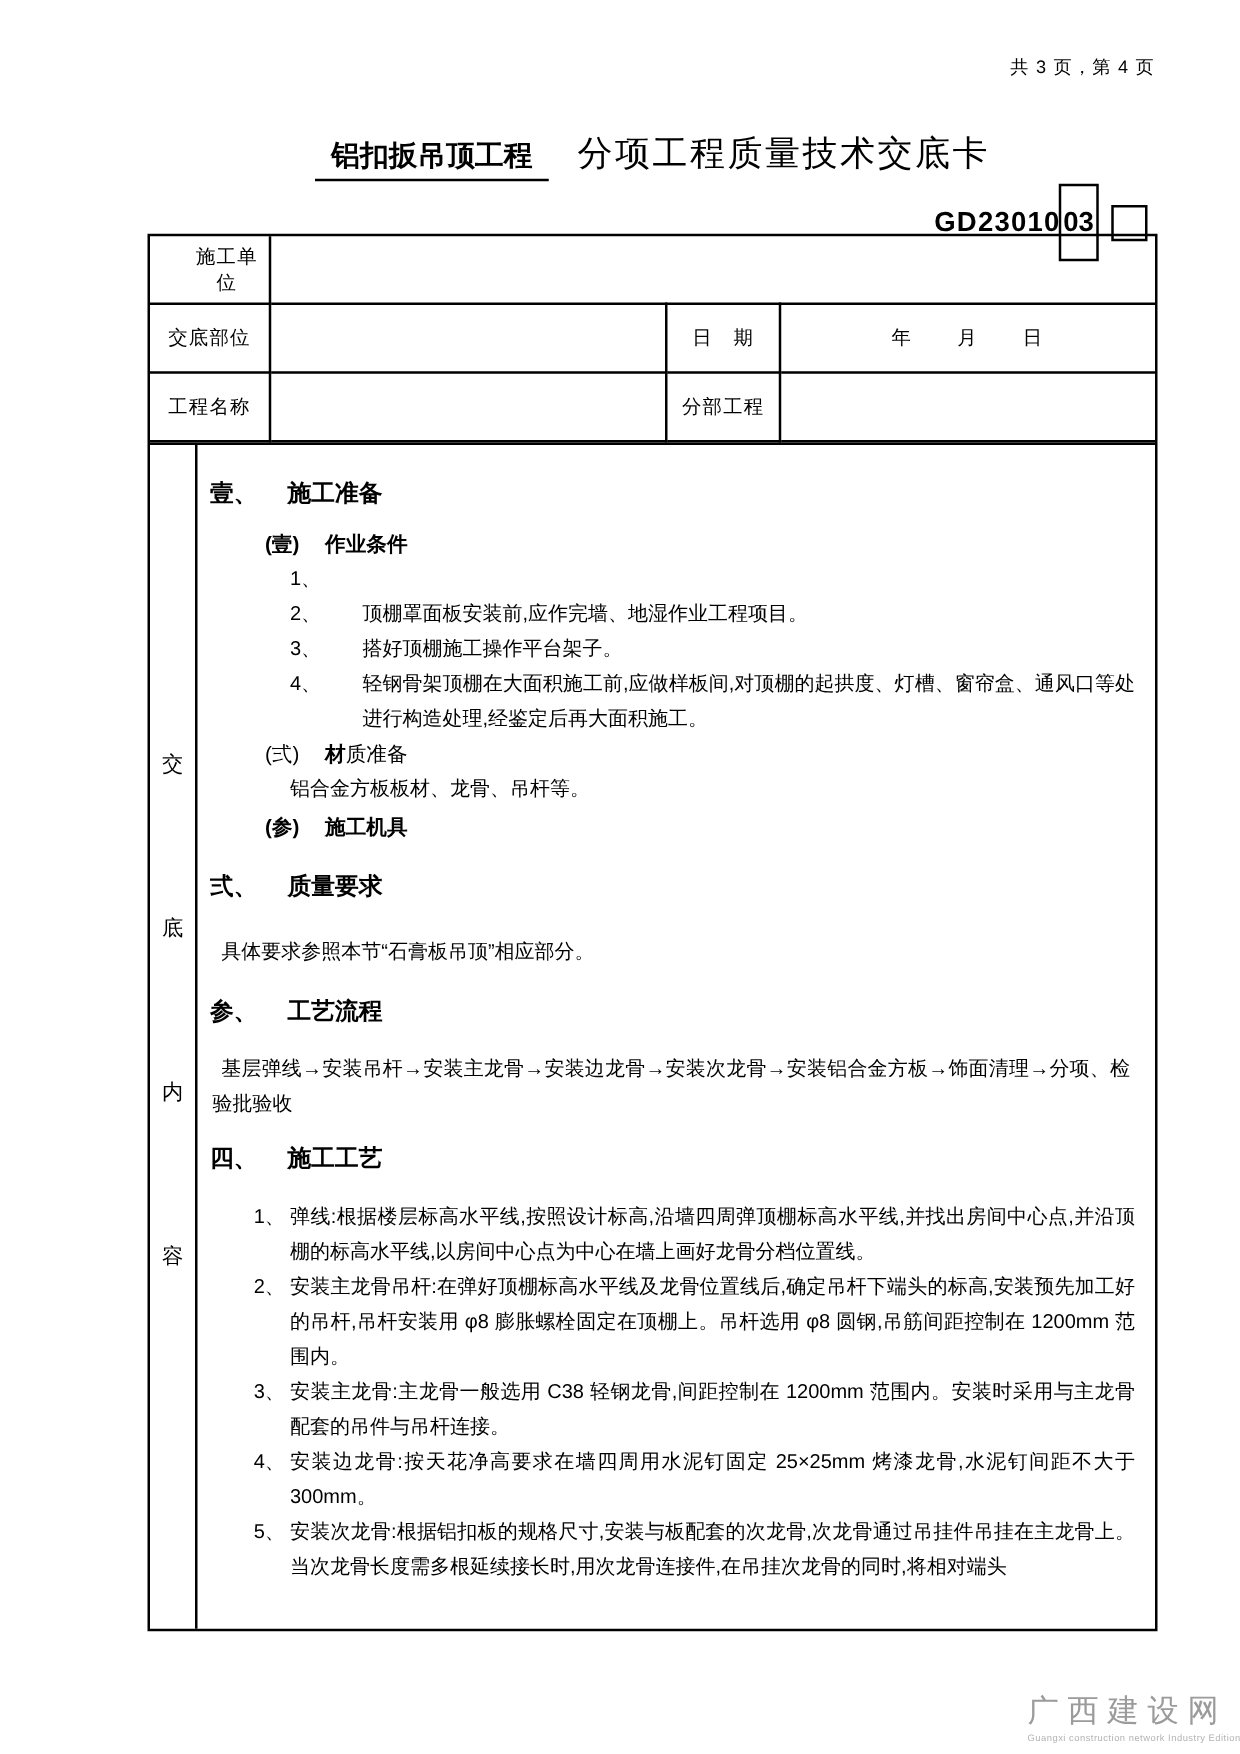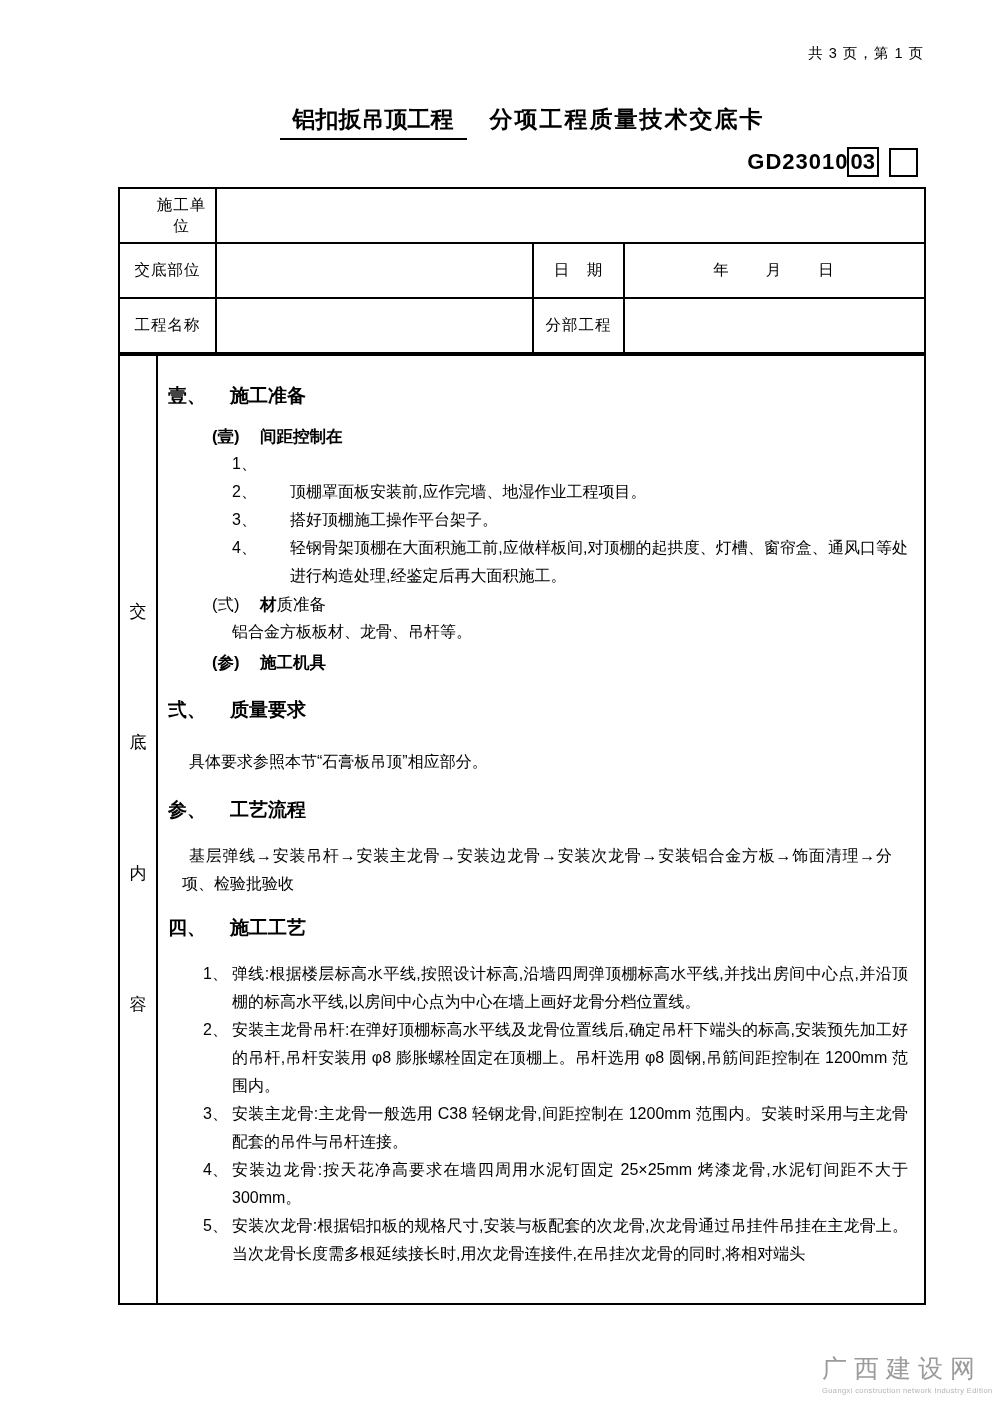--- a/index.html
+++ b/index.html
@@ -4,24 +4,24 @@
 <style>
   html,body{margin:0;padding:0;}
   body{
     width:992px;height:1403px;position:relative;background:#ffffff;color:#000;
     font-family:"Liberation Sans","DejaVu Sans",sans-serif;
   }
   .page-info{position:absolute;top:44px;right:68px;font-size:14.5px;letter-spacing:1px;}
   
   .title-row{position:absolute;top:104px;left:118px;width:808px;text-align:center;white-space:nowrap;}
   .title-part1{font-size:23px;font-weight:bold;border-bottom:2.5px solid #000;padding:0 13px 3px 13px;display:inline-block;}
-  .title-part2{font-size:23px;font-weight:700;margin-left:23px;letter-spacing:2px;}
+  .title-part2{font-size:28px;font-weight:400;margin-left:23px;letter-spacing:2px;}
   .code-row{position:absolute;top:147px;left:118px;width:800px;text-align:right;white-space:nowrap;}
   .code-prefix{font-size:22px;font-weight:bold;letter-spacing:1px;vertical-align:middle;}
-  .code-box{display:inline-block;border:2.5px solid #000;font-size:22px;font-weight:bold;line-height:26px;padding:0 2px;margin-left:-2px;vertical-align:middle;}
+  .code-box{display:inline-block;border:2.5px solid #000;font-size:22px;font-weight:bold;line-height:26px;padding:16px 2px;margin-left:-2px;vertical-align:middle;}
   .code-empty-box{display:inline-block;width:25px;height:25px;border:2.5px solid #000;margin-left:10px;vertical-align:middle;}
   
   .doc-table{position:absolute;left:118px;top:187px;width:804px;border:2px solid #000;}
   table.info{border-collapse:collapse;width:100%;table-layout:fixed;}
   table.info td{border:2px solid #000;height:53px;font-size:15.5px;padding:0 4px;}
   table.info td.lbl{text-align:center;letter-spacing:1px;}
   table.info tr td:first-child{border-left:none;}
   table.info tr td:last-child{border-right:none;}
   table.info tr:first-child td{border-top:none;padding-left:32px;}
   .date-cell{text-align:center;letter-spacing:2px;}
@@ -33,34 +33,34 @@
   .h1{display:flex;font-weight:bold;font-size:19px;line-height:28px;margin-left:2px;}
   .h1 .num{width:62px;flex:0 0 62px;}
   .sub{display:flex;font-weight:bold;font-size:16.5px;line-height:28px;margin-left:46px;}
   .sub .num{width:48px;flex:0 0 48px;}
   .sub .t-normal{font-weight:normal;}
   .li1{display:flex;font-size:16px;line-height:28px;margin-left:66px;}
   .li1 .num{width:58px;flex:0 0 58px;}
   .li2{display:flex;font-size:16px;line-height:28px;margin-left:37px;}
   .li2 .num{width:29px;flex:0 0 29px;}
   .li-text{text-align:justify;}
-  .para{font-size:16px;line-height:28px;text-indent:7px;text-align:justify;margin:16px;}
+  .para{font-size:16px;line-height:28px;text-indent:7px;text-align:justify;margin:4px;}
   .body-line{font-size:16px;line-height:28px;margin-left:66px;}
   .mt12{margin-top:12px;} .mt2{margin-top:2px;} .mt16{margin-top:16px;}
   .mt18{margin-top:18px;} .mt20{margin-top:20px;} .mt24{margin-top:24px;}
   
   .watermark{position:absolute;left:778px;top:1344px;width:212px;height:58px;display:flex;align-items:center;gap:40px;}
   .wm-text{display:flex;flex-direction:column;margin-left:4px;}
   .wm-title{font-size:25px;color:#9b9b9b;letter-spacing:7px;white-space:nowrap;font-weight:500;}
   .wm-sub{font-size:7.5px;color:#b3b3b3;letter-spacing:0.4px;margin-top:1px;white-space:nowrap;}
 </style>
 </head>
 <body>
 
-<div class="page-info">共 3 页，第 1 页</div>
+<div class="page-info">共 3 页，第 4 页</div>
 
 <div class="title-row">
   <span class="title-part1">铝扣扳吊顶工程</span><span class="title-part2">分项工程质量技术交底卡</span>
 </div>
 <div class="code-row">
   <span class="code-prefix">GD23010</span><span class="code-box">03</span><span class="code-empty-box"></span>
 </div>
 
 <div class="doc-table">
   <table class="info">
@@ -102,21 +102,21 @@
 
     <div class="main-col">
 
       <div class="h1">
         <span class="num">壹、</span>
         <span>施工准备</span>
       </div>
 
       <div class="sub mt12">
         <span class="num">(壹)</span>
-        <span>间距控制在</span>
+        <span>作业条件</span>
       </div>
 
       <div class="li1">
         <span class="num">1、</span>
       </div>
       <div class="li1">
         <span class="num">2、</span>
         <span class="li-text">顶棚罩面板安装前,应作完墙、地湿作业工程项目。</span>
       </div>
       <div class="li1">

